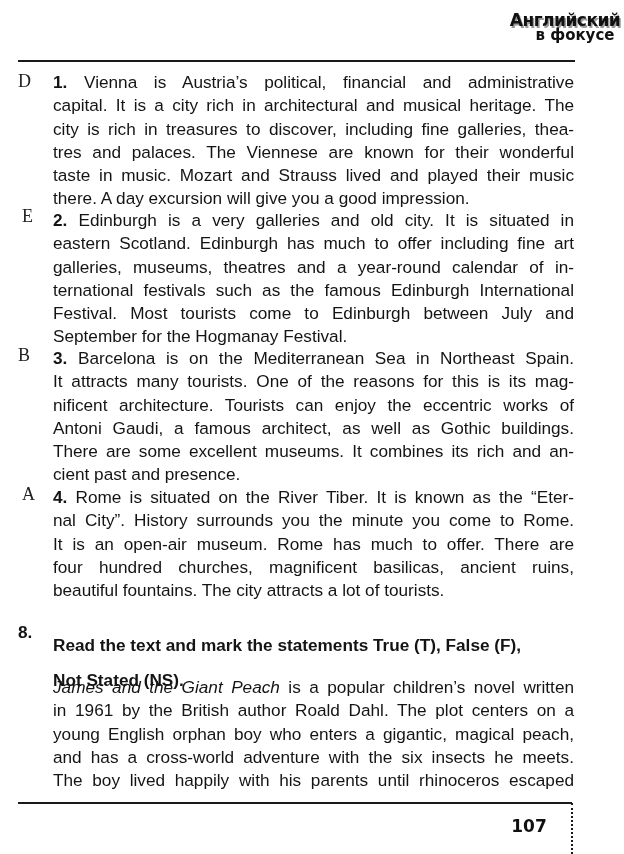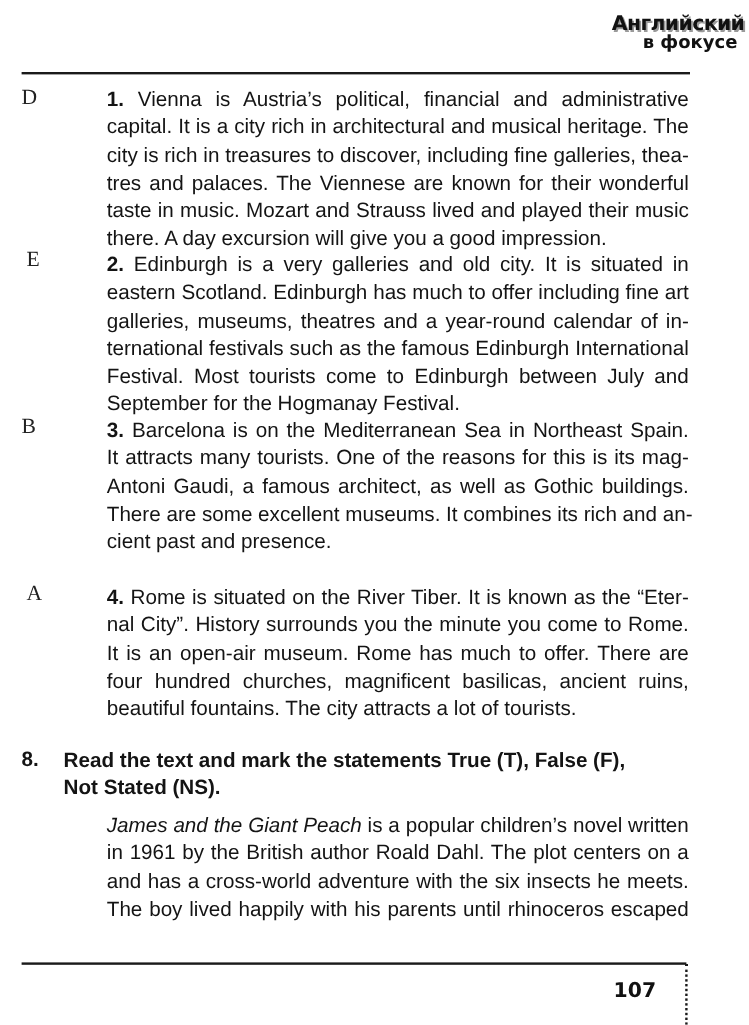--- a/index.html
+++ b/index.html
@@ -5,27 +5,27 @@
   html, body { margin: 0; padding: 0; background: #ffffff; }
   body { width: 624px; height: 854px; position: relative; overflow: hidden; color: #141414; }
   .logo { position: absolute; left: 490px; top: 10px; width: 150px; text-align: center; }
   .logo-main { font-family: "DejaVu Sans", sans-serif; font-weight: bold; font-size: 17px; letter-spacing: -0.5px; color: #111; text-shadow: 1.5px 1.5px 0 #9a9a9a; line-height: 20px; }
   .logo-sub { font-family: "DejaVu Sans", sans-serif; font-weight: bold; font-size: 15px; color: #111; line-height: 11px; margin-left: 20px; }
   .rule-top { position: absolute; left: 18px; top: 60px; width: 557px; height: 2px; background: #1a1a1a; }
   .rule-bottom { position: absolute; left: 18px; top: 802px; width: 554px; height: 2px; background: #1a1a1a; }
   .dots { position: absolute; left: 571px; top: 803px; width: 0; height: 51px; border-left: 2px dotted #1a1a1a; }
   .page-num { position: absolute; left: 500px; top: 816px; width: 58px; text-align: center; font-family: "DejaVu Sans", sans-serif; font-weight: bold; font-size: 17px; color: #111; }
   .para { position: absolute; left: 53px; width: 521px; font-family: "Liberation Sans", sans-serif; font-size: 17.2px; line-height: 23.3px; text-align: justify; }
-  .para .line { display: block; text-align: justify; text-align-last: justify; white-space: nowrap; height: 23.3px; margin-left: 36px; }
+  .para .line { display: block; text-align: justify; text-align-last: justify; white-space: nowrap; height: 23.3px; }
   .para .line.last { text-align-last: left; }
   .num { font-weight: bold; }
   .letter { position: absolute; font-family: "Liberation Serif", serif; font-size: 18px; color: #222; }
   .ex-num { position: absolute; left: 18px; top: 622px; font-family: "Liberation Sans", sans-serif; font-weight: bold; font-size: 17.2px; }
   .ex-title { position: absolute; left: 53px; top: 622px; width: 521px; font-family: "Liberation Sans", sans-serif; font-weight: bold; font-size: 17.2px; line-height: 23.3px; }
-  .ex-title .line { display: block; white-space: nowrap; height: 23.3px; }
+  .ex-title .line { display: block; white-space: nowrap; height: 23.3px; margin-top: 12px; }
   em { font-style: italic; }
 </style>
 </head>
 <body>
 
 <div class="logo">
   <div class="logo-main">Английский</div>
   <div class="logo-sub">в фокусе</div>
 </div>
 <div class="rule-top"></div>
@@ -47,20 +47,21 @@
   <span class="line">galleries, museums, theatres and a year-round calendar of in-</span>
   <span class="line">ternational festivals such as the famous Edinburgh International</span>
   <span class="line">Festival. Most tourists come to Edinburgh between July and</span>
   <span class="line last">September for the Hogmanay Festival.</span>
 </div>
 
 <span class="letter" style="left:18px; top:345px;">B</span>
 <div class="para" style="top:347px;">
   <span class="line"><span class="num">3.</span> <span>Barcelona is on the Mediterranean Sea in Northeast Spain.</span></span>
   <span class="line">It attracts many tourists. One of the reasons for this is its mag-</span>
+  <span class="line">nificent architecture. Tourists can enjoy the eccentric works of</span>
   <span class="line">Antoni Gaudi, a famous architect, as well as Gothic buildings.</span>
   <span class="line">There are some excellent museums. It combines its rich and an-</span>
   <span class="line last">cient past and presence.</span>
 </div>
 
 <span class="letter" style="left:22px; top:484px;">A</span>
 <div class="para" style="top:486px;">
   <span class="line"><span class="num">4.</span> <span>Rome is situated on the River Tiber. It is known as the “Eter-</span></span>
   <span class="line">nal City”. History surrounds you the minute you come to Rome.</span>
   <span class="line">It is an open-air museum. Rome has much to offer.  There are</span>
@@ -69,19 +70,20 @@
 </div>
 
 <span class="ex-num">8.</span>
 <div class="ex-title">
   <span class="line">Read the text and mark the statements True (T), False (F),</span>
   <span class="line">Not Stated (NS).</span>
 </div>
 <div class="para" style="top:676px;">
   <span class="line"><em>James and the Giant Peach</em><span> is a popular children’s novel written</span></span>
   <span class="line">in 1961 by the British author Roald Dahl. The plot centers on a</span>
+  <span class="line">young English orphan boy who enters a gigantic, magical peach,</span>
   <span class="line">and has a cross-world adventure with the six insects he meets.</span>
   <span class="line">The boy lived happily with his parents until rhinoceros escaped</span>
 </div>
 
 <div class="rule-bottom"></div>
 <div class="dots"></div>
 <div class="page-num">107</div>
 
 </body></html>

